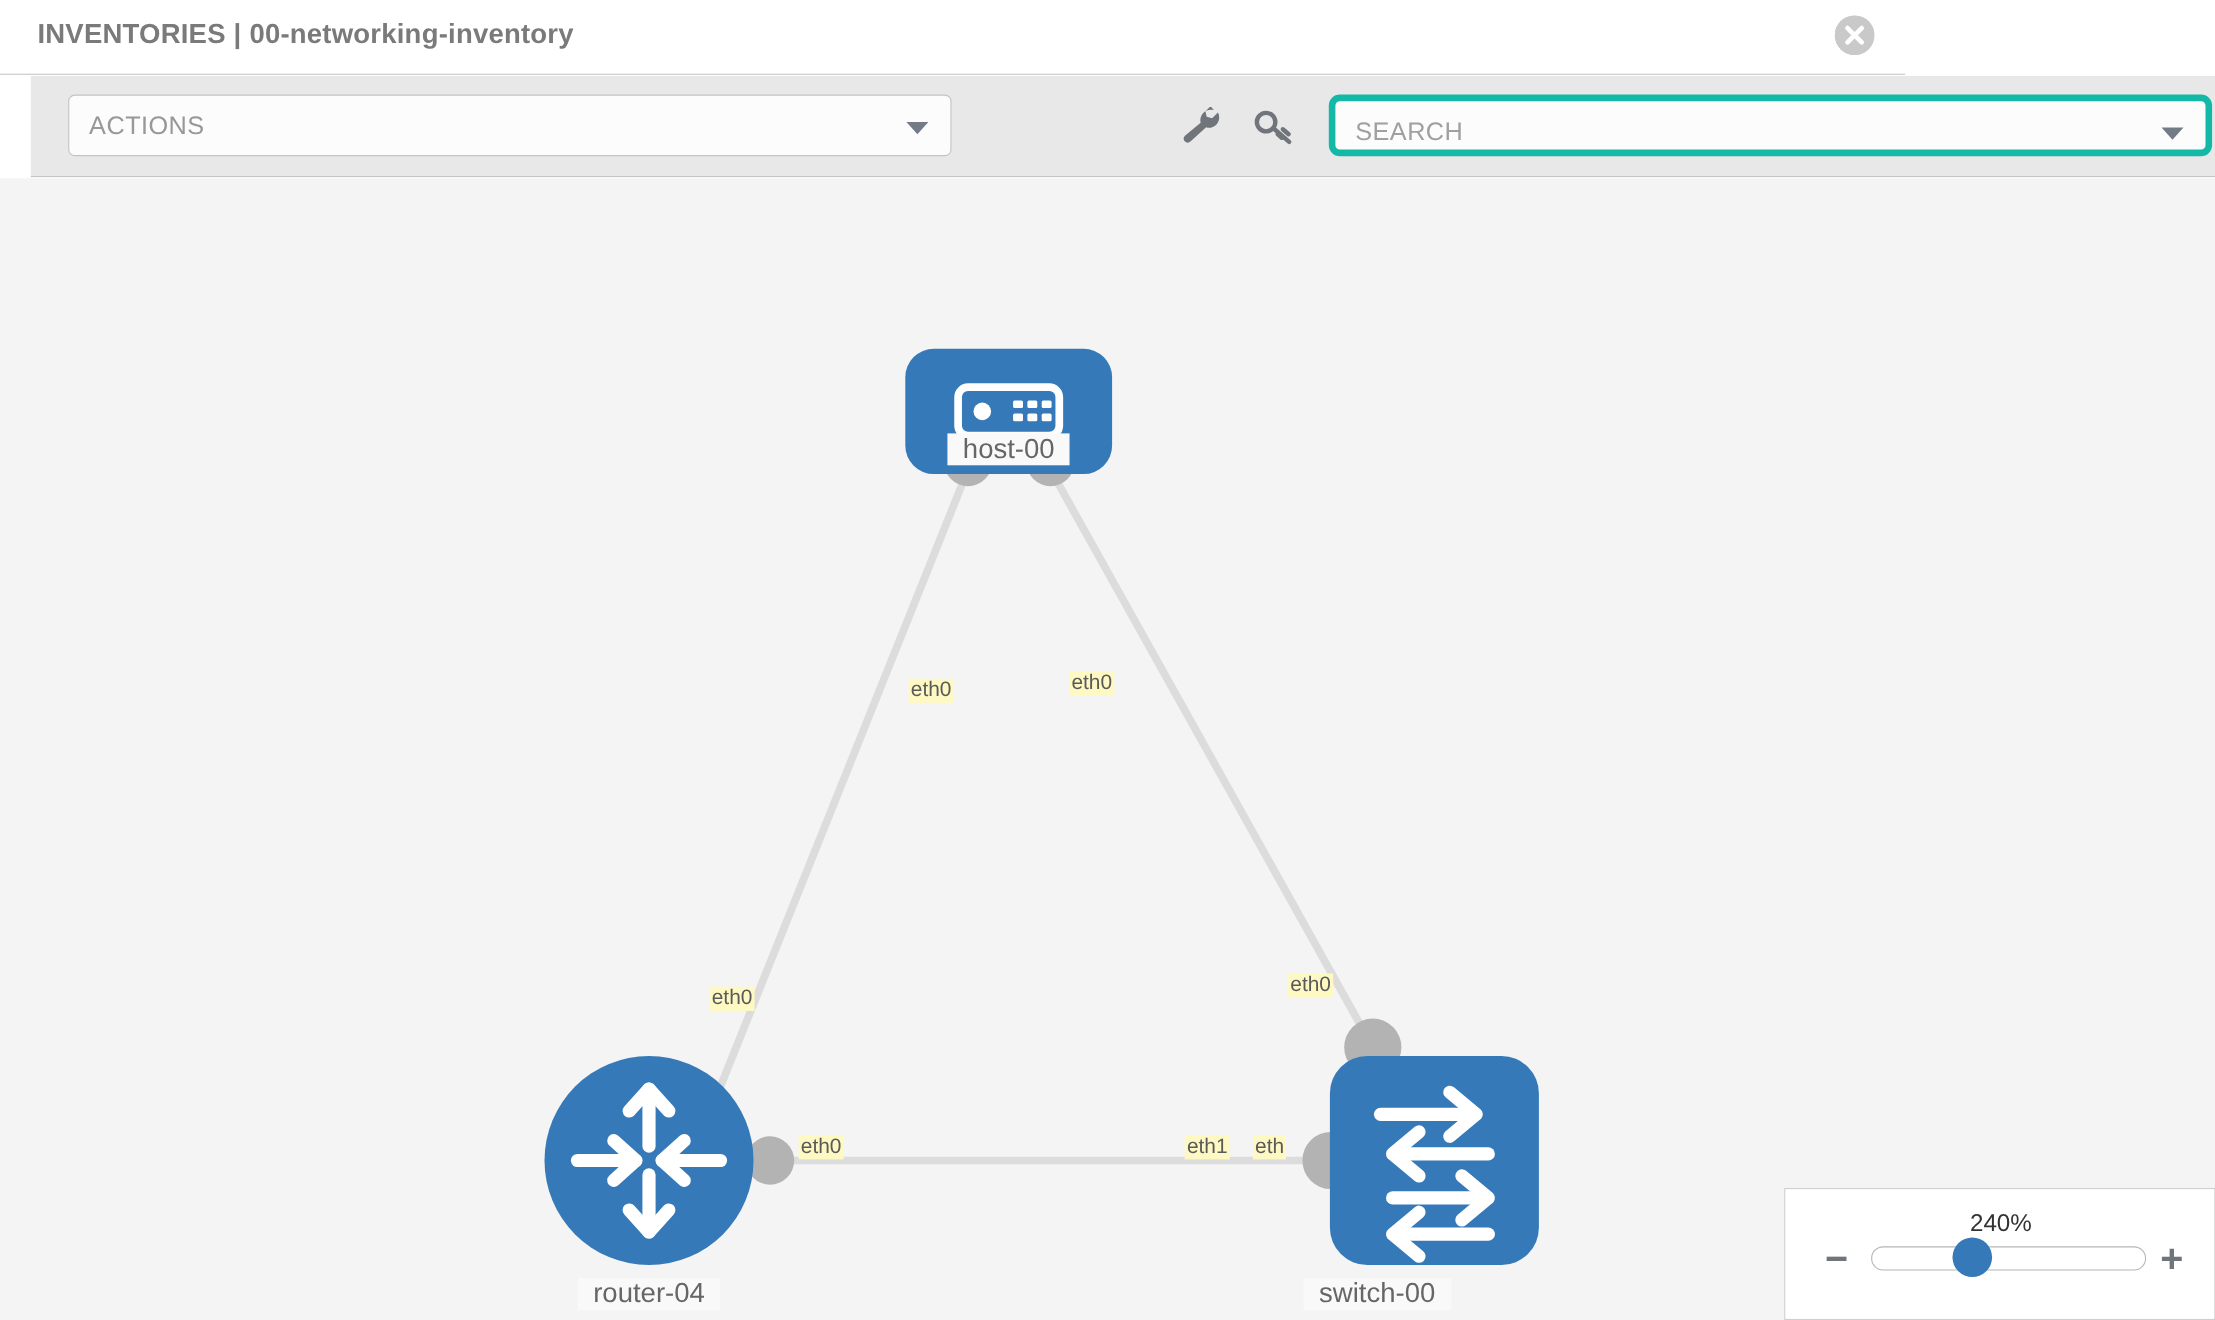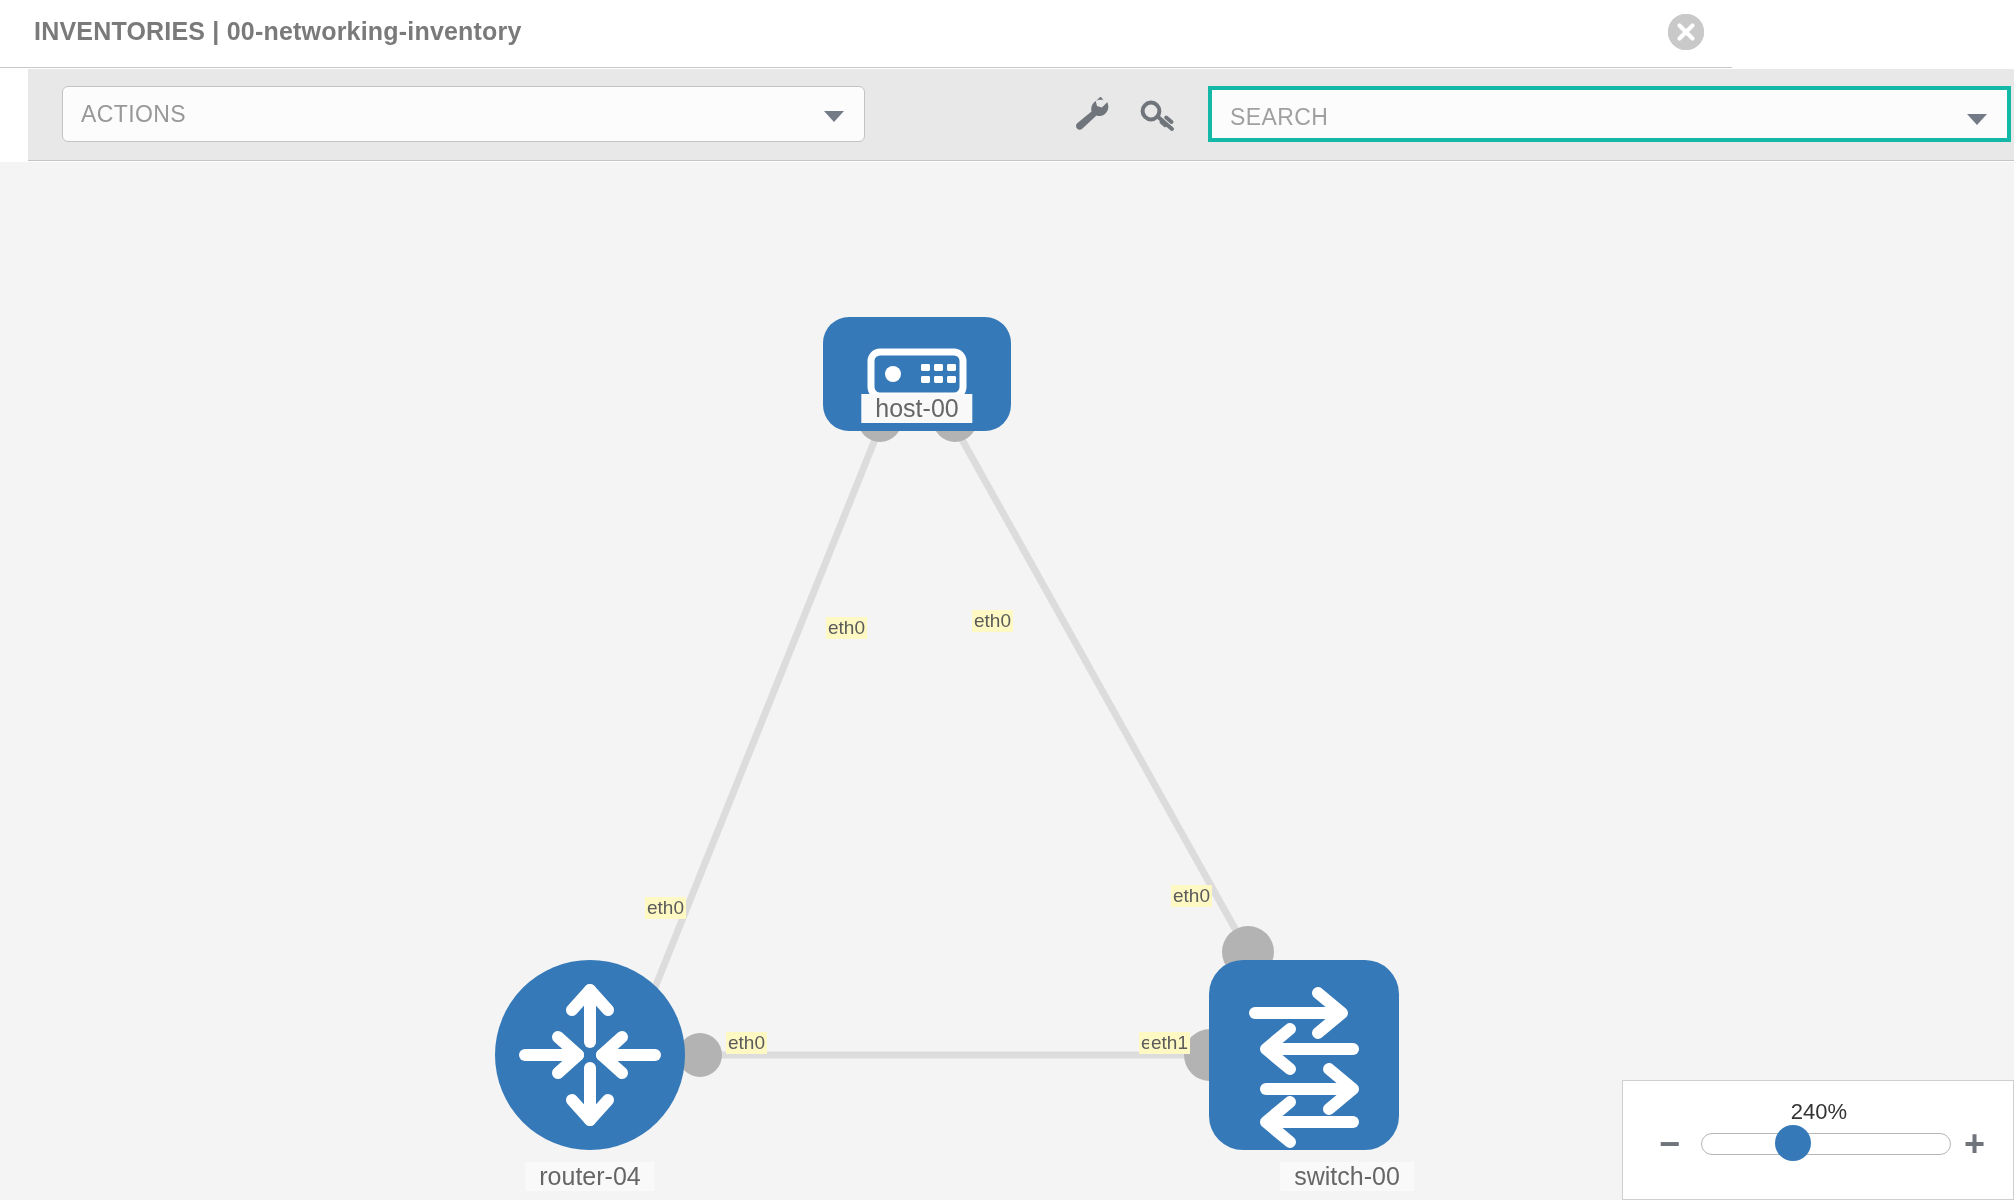--- a/index.html
+++ b/index.html
@@ -100,22 +100,22 @@
   .tool-icon.wrench { left: 1042px; }
   .tool-icon.key    { left: 1110px; }
 
   .search-box {
     position: absolute;
     left: 1180px;
     top: 17px;
     width: 803px;
     height: 56px;
     background: #fcfcfc;
-    border: 4px solid #14b8a6;
-    border-radius: 0;
+    border: 6px solid #14b8a6;
+    border-radius: 10px;
     cursor: text;
   }
   .search-label {
     position: absolute;
     left: 18px;
     top: 14px;
     font-size: 23px;
     color: #a0a0a0;
     letter-spacing: 0.4px;
   }
@@ -324,29 +324,29 @@
           <path d="M1329 907 L1353 927 L1329 947"></path>
 
           <path d="M1353 960 L1268 960"></path>
           <path d="M1290 940 L1266 960 L1290 980"></path>
         </g>
       </g>
     </svg>
 
     <div class="node-label" style="left:917px; top:232px;">host-00</div>
     <div class="node-label" style="left:590px; top:1000px;">router-04</div>
-    <div class="node-label" style="left:1347px; top:1000px;">switch-00</div>
+    <div class="node-label" style="left:1252px; top:1000px;">switch-00</div>
 
     <div class="iface-label" style="left:826px; top:455px;">eth0</div>
     <div class="iface-label" style="left:972px; top:448px;">eth0</div>
     <div class="iface-label" style="left:645px; top:735px;">eth0</div>
     <div class="iface-label" style="left:1171px; top:723px;">eth0</div>
     <div class="iface-label" style="left:726px; top:870px;">eth0</div>
     <div class="iface-label" style="left:1099px; top:870px;margin-left:40px;">eth</div>
-    <div class="iface-label" style="left:1149px; top:870px;">eth1</div>
+    <div class="iface-label" style="left:1077px; top:870px;">eth1</div>
   </div>
 
   <div class="zoom-panel">
     <div class="zoom-value">240%</div>
     <div class="zoom-minus">−</div>
     <div class="zoom-track"></div>
     <div class="zoom-thumb"></div>
     <div class="zoom-plus">+</div>
   </div>
 

